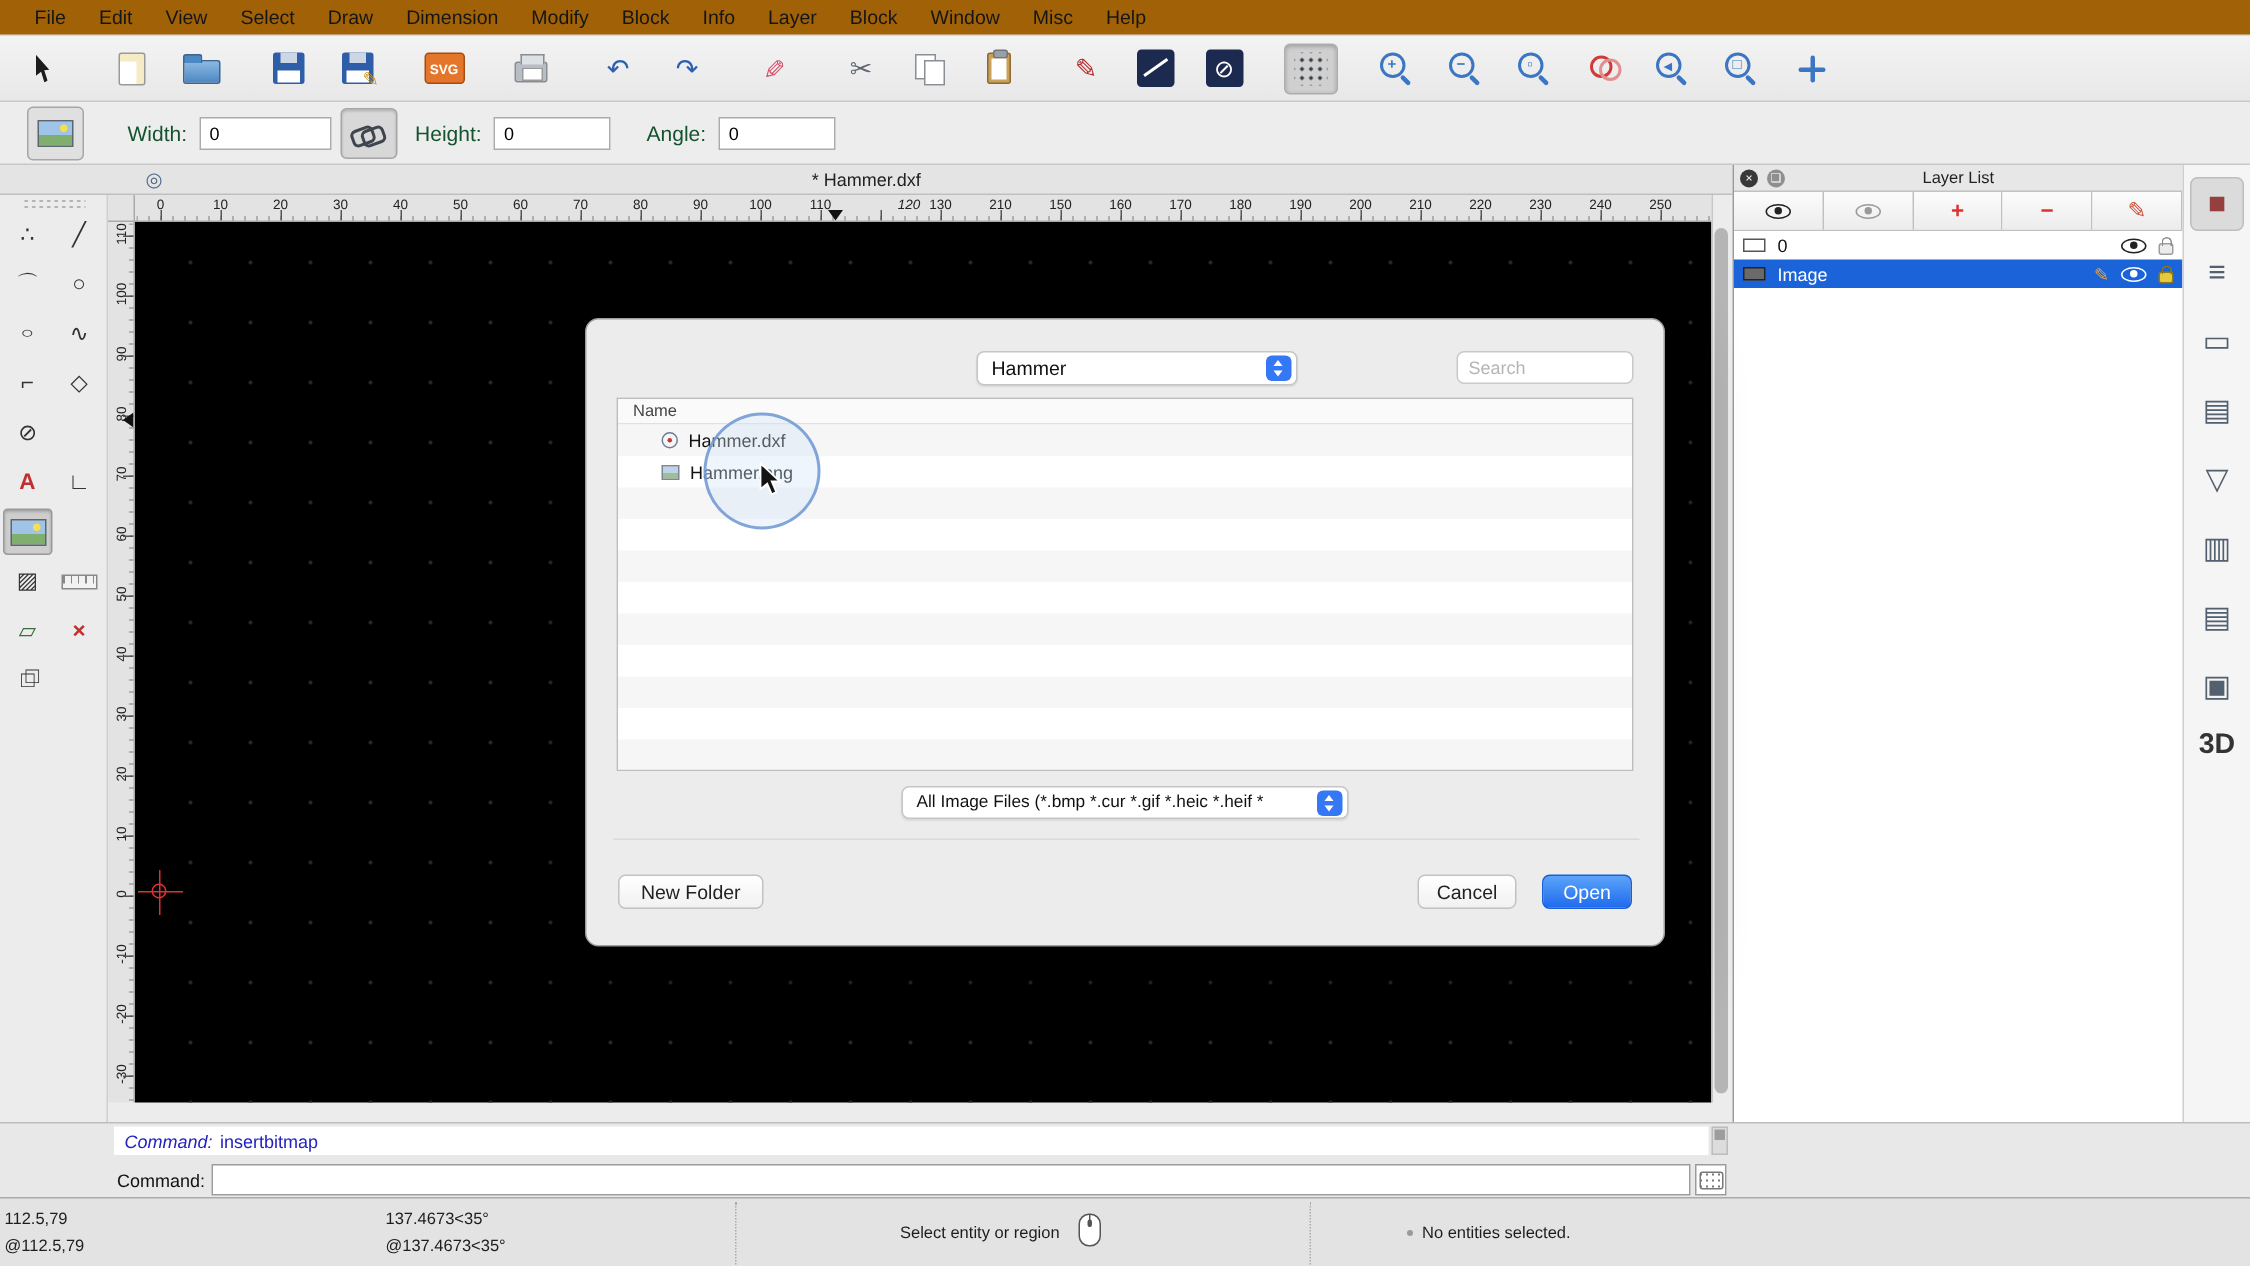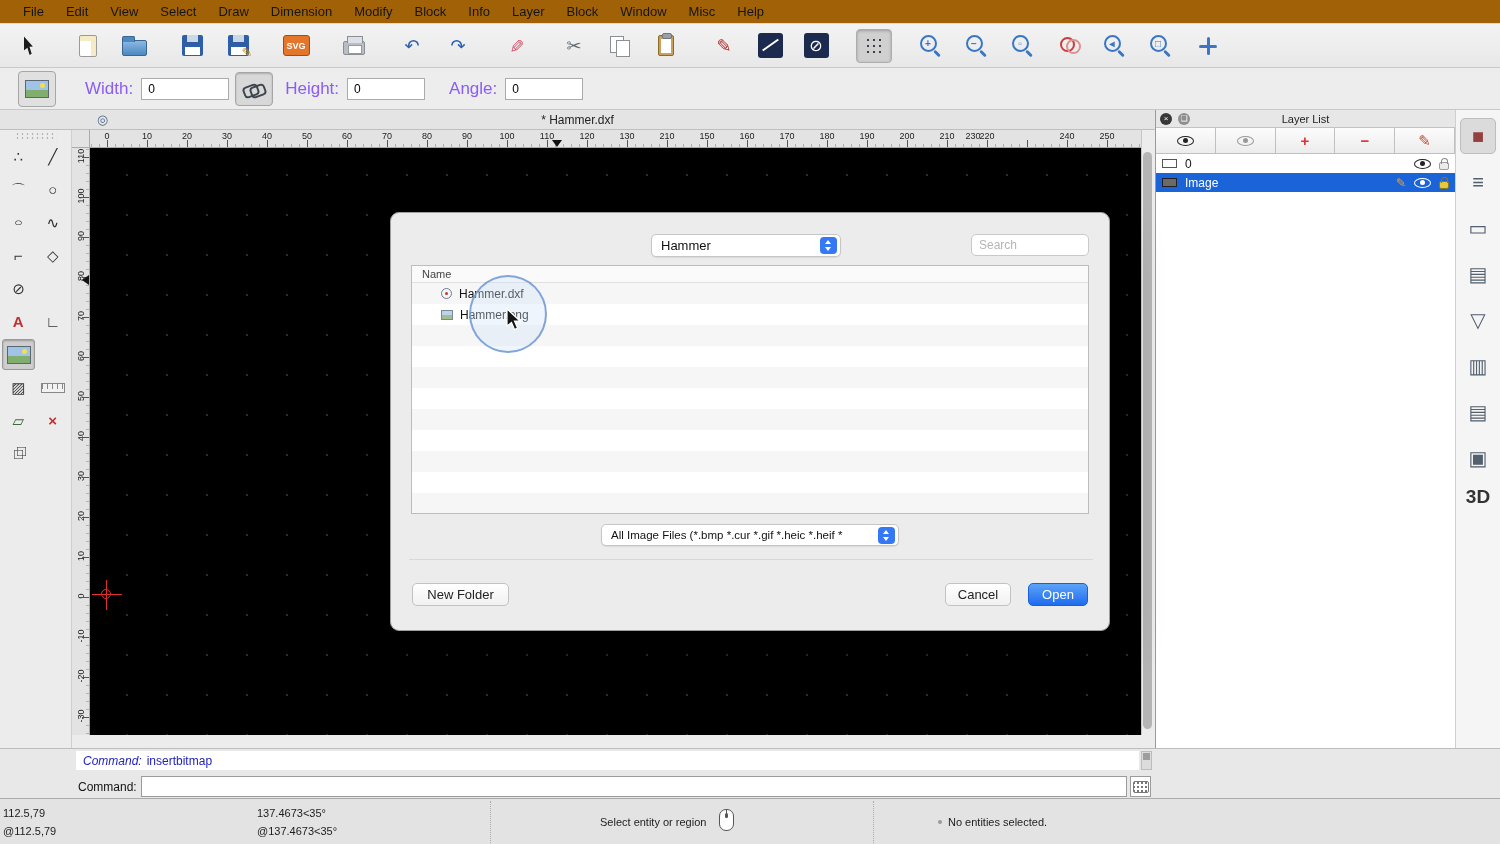--- a/index.html
+++ b/index.html
@@ -91,21 +91,21 @@
 .shape-mouse::before{content:"";position:absolute;left:50%;top:0;width:1.5px;height:8px;background:#555;margin-left:-1px}
 .shape-mouse::after{content:"";position:absolute;left:50%;top:3px;width:3px;height:5px;margin-left:-1.5px;background:#555;border-radius:2px}
 .shape-kbd{width:16px;height:12px;border:1px solid #777;border-radius:2px;background:#fff;
   background-image:radial-gradient(#777 0.8px,transparent 1px);background-size:4px 4px;background-position:2px 3px}
 
 
 .optionsbar{position:absolute;left:0;top:68px;width:1500px;height:42px;background:#ededed;
   border-bottom:1px solid #c8c8c8;display:flex;align-items:center}
 .tool-indicator{width:38px;height:36px;margin-left:18px;border:1px solid #a6a6a6;border-radius:4px;
   background:#e0e0e0;display:flex;align-items:center;justify-content:center}
-.optlabel{font-size:17px;color:#8b5cf6}
+.optlabel{font-size:14px;color:#14532d}
 .optlabel.w{margin-left:29px}.optlabel.h{margin-left:12px}.optlabel.a{margin-left:24px}
 .optinput{width:88px;height:22px;margin-left:8px;border:1px solid #ababab;background:#fff;
   font-size:12px;padding-left:6px;font-family:"Liberation Sans",sans-serif}
 .optinput.small{width:78px}
 .chainbtn{width:38px;height:34px;margin-left:6px;border:1px solid #a6a6a6;border-radius:4px;
   background:#d8d8d8;box-shadow:inset 0 1px 2px rgba(0,0,0,.2);display:flex;align-items:center;justify-content:center}
 
 
 .doc-titlebar{position:absolute;left:0;top:110px;width:1155px;height:20px;background:#e4e4e4;
   border-bottom:1px solid #bfbfbf;display:flex;align-items:center;justify-content:center;font-size:12px;color:#222}
@@ -191,21 +191,21 @@
 .sb-mouse{position:absolute;left:719px;top:10px}
 .sb-sel{left:948px;top:17px}
 .sb-dot{position:absolute;left:938px;top:21px;width:4px;height:4px;border-radius:50%;background:#9a9a9a}
 .sb-sep{position:absolute;top:2px;height:42px;border-left:1px dotted #aaa}
 
 
 .dialog{position:absolute;left:390px;top:212px;width:720px;height:419px;background:#ececec;
   border:1px solid #9e9e9e;border-radius:9px;box-shadow:0 20px 50px rgba(0,0,0,.45);z-index:50}
 .combo{position:absolute;background:#fff;border:1px solid #c6c6c6;border-radius:5px;
   display:flex;align-items:center;padding-left:9px;font-size:13px;color:#111;overflow:hidden;white-space:nowrap;box-shadow:0 1px 1px rgba(0,0,0,.08)}
-.combo.location{left:260px;top:21px;width:190px;height:23px}
+.combo.location{left:260px;top:21px;width:214px;height:23px}
 .combo.filter{left:210px;top:311px;width:298px;height:22px;font-size:11.5px}
 .stepper{position:absolute;right:3px;top:50%;margin-top:-8.5px;width:17px;height:17px;background:#3478f6;border-radius:4px}
 .stepper i{position:absolute;left:5px;border-left:3.5px solid transparent;border-right:3.5px solid transparent}
 .stepper .up{top:3px;border-bottom:4px solid #fff}
 .stepper .dn{bottom:3px;border-top:4px solid #fff}
 .searchfield{position:absolute;left:580px;top:21px;width:118px;height:22px;border:1px solid #c9c9c9;
   border-radius:5px;background:#fff;font-size:12px;padding-left:7px;color:#333;font-family:"Liberation Sans",sans-serif}
 .searchfield::placeholder{color:#b5b5b5}
 .filelist{position:absolute;left:20px;top:52px;width:678px;height:249px;background:#fff;border:1px solid #bdbdbd;overflow:hidden}
 .fl-header{height:17px;background:#fafafa;border-bottom:1px solid #e0e0e0;font-size:11px;color:#444;
@@ -438,21 +438,21 @@
       <span class="hlab" style="left: 297px;">70</span>
       <i class="htick" style="left: 297px;"></i>
       <span class="hlab" style="left: 337px;">80</span>
       <i class="htick" style="left: 337px;"></i>
       <span class="hlab" style="left: 377px;">90</span>
       <i class="htick" style="left: 377px;"></i>
       <span class="hlab" style="left: 417px;">100</span>
       <i class="htick" style="left: 417px;"></i>
       <span class="hlab" style="left: 457px;">110</span>
       <i class="htick" style="left: 457px;"></i>
-      <span class="hlab" style="left: 497px;">120</span>
+      <span class="hlab" style="left: 516px; font-style: italic;">120</span>
       <i class="htick" style="left: 497px;"></i>
       <span class="hlab" style="left: 537px;">130</span>
       <i class="htick" style="left: 537px;"></i>
       <span class="hlab" style="left: 577px;">210</span>
       <i class="htick" style="left: 577px;"></i>
       <span class="hlab" style="left: 617px;">150</span>
       <i class="htick" style="left: 617px;"></i>
       <span class="hlab" style="left: 657px;">160</span>
       <i class="htick" style="left: 657px;"></i>
       <span class="hlab" style="left: 697px;">170</span>
@@ -460,21 +460,21 @@
       <span class="hlab" style="left: 737px;">180</span>
       <i class="htick" style="left: 737px;"></i>
       <span class="hlab" style="left: 777px;">190</span>
       <i class="htick" style="left: 777px;"></i>
       <span class="hlab" style="left: 817px;">200</span>
       <i class="htick" style="left: 817px;"></i>
       <span class="hlab" style="left: 857px;">210</span>
       <i class="htick" style="left: 857px;"></i>
       <span class="hlab" style="left: 897px;">220</span>
       <i class="htick" style="left: 897px;"></i>
-      <span class="hlab" style="left: 883px;">230</span>
+      <span class="hlab" style="left: 937px;">230</span>
       <i class="htick" style="left: 937px;"></i>
       <span class="hlab" style="left: 977px;">240</span>
       <i class="htick" style="left: 977px;"></i>
       <span class="hlab" style="left: 1017px;">250</span>
       <i class="htick" style="left: 1017px;"></i>
       <div class="hpointer" style="left: 462px;"></div>
     </div>
   <div class="vruler" id="vruler">
       <span class="vlab" style="top: 3px;">110</span>
       <i class="vtick" style="top: 9px;"></i>

